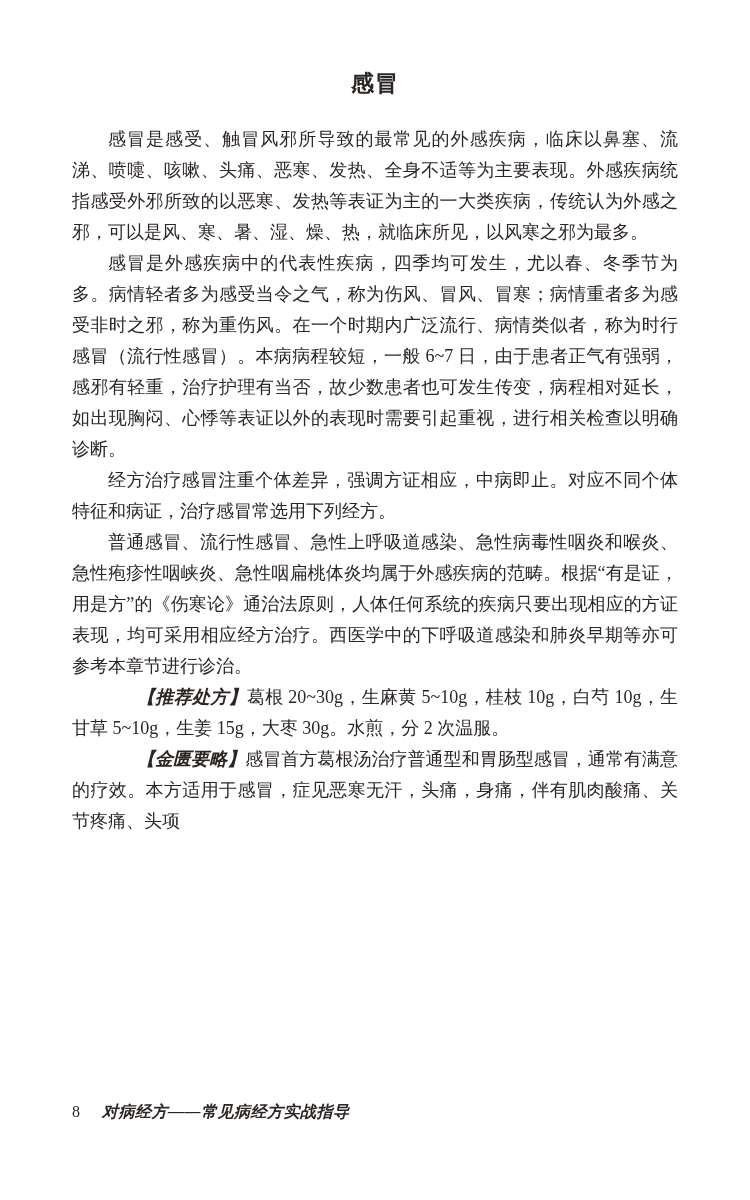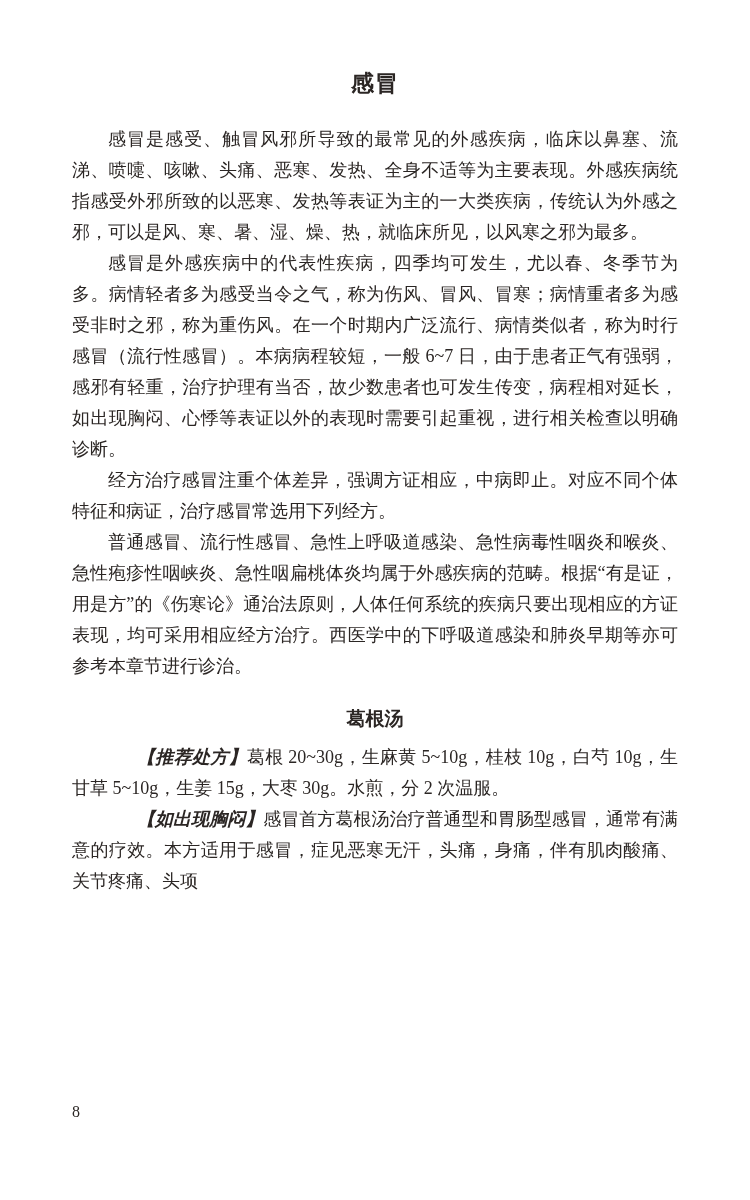--- a/index.html
+++ b/index.html
@@ -76,27 +76,27 @@
   <h1 class="section-title">感冒</h1>
 
   <p class="body-text indent">感冒是感受、触冒风邪所导致的最常见的外感疾病，临床以鼻塞、流涕、喷嚏、咳嗽、头痛、恶寒、发热、全身不适等为主要表现。外感疾病统指感受外邪所致的以恶寒、发热等表证为主的一大类疾病，传统认为外感之邪，可以是风、寒、暑、湿、燥、热，就临床所见，以风寒之邪为最多。</p>
 
   <p class="body-text indent">感冒是外感疾病中的代表性疾病，四季均可发生，尤以春、冬季节为多。病情轻者多为感受当令之气，称为伤风、冒风、冒寒；病情重者多为感受非时之邪，称为重伤风。在一个时期内广泛流行、病情类似者，称为时行感冒（流行性感冒）。本病病程较短，一般 6~7 日，由于患者正气有强弱，感邪有轻重，治疗护理有当否，故少数患者也可发生传变，病程相对延长，如出现胸闷、心悸等表证以外的表现时需要引起重视，进行相关检查以明确诊断。</p>
 
   <p class="body-text indent">经方治疗感冒注重个体差异，强调方证相应，中病即止。对应不同个体特征和病证，治疗感冒常选用下列经方。</p>
 
   <p class="body-text indent">普通感冒、流行性感冒、急性上呼吸道感染、急性病毒性咽炎和喉炎、急性疱疹性咽峡炎、急性咽扁桃体炎均属于外感疾病的范畴。根据“有是证，用是方”的《伤寒论》通治法原则，人体任何系统的疾病只要出现相应的方证表现，均可采用相应经方治疗。西医学中的下呼吸道感染和肺炎早期等亦可参考本章节进行诊治。</p>
 
-  <h2 class="formula-title">葛根汤</h2>
 
   <p class="body-text indent">
     <span class="entry-label">【推荐处方】</span><span>葛根 20~30g，生麻黄 5~10g，桂枝 10g，白芍 10g，生甘草 5~10g，生姜 15g，大枣 30g。水煎，分 2 次温服。</span>
   </p>
 
   <p class="body-text indent">
-    <span class="entry-label">【如出现胸闷】</span><span>感冒首方葛根汤治疗普通型和胃肠型感冒，通常有满意的疗效。本方适用于感冒，症见恶寒无汗，头痛，身痛，伴有肌肉酸痛、关节疼痛、头项</span>
+    <span class="entry-label">【金匮要略】</span><span>感冒首方葛根汤治疗普通型和胃肠型感冒，通常有满意的疗效。本方适用于感冒，症见恶寒无汗，头痛，身痛，伴有肌肉酸痛、关节疼痛、头项</span>
   </p>
 
 </div>
 
 <div class="footer">
   <span class="page-num">8</span>
+  <span class="book-title">对病经方——常见病经方实战指导</span>
 </div>
 
 </body></html>

